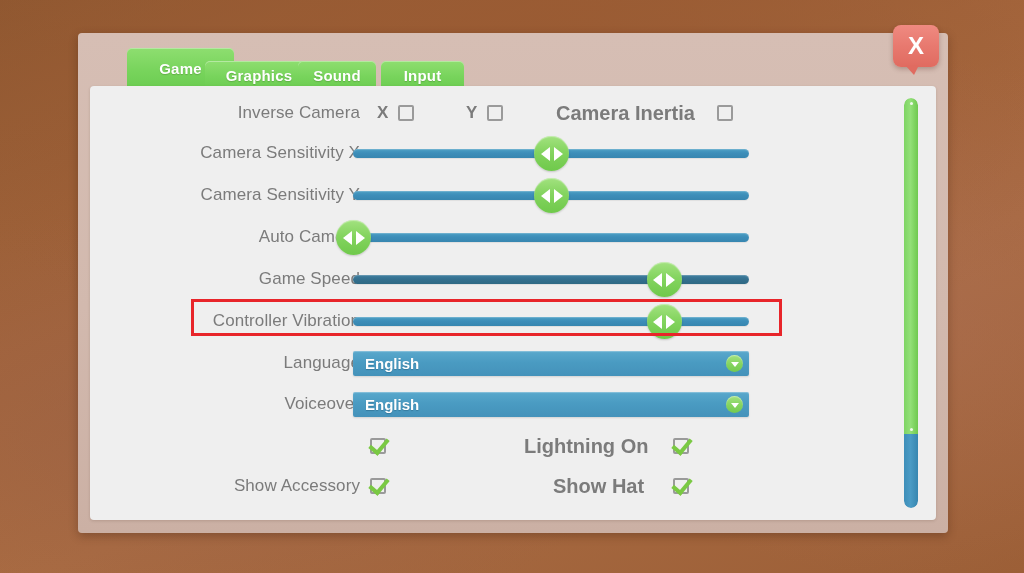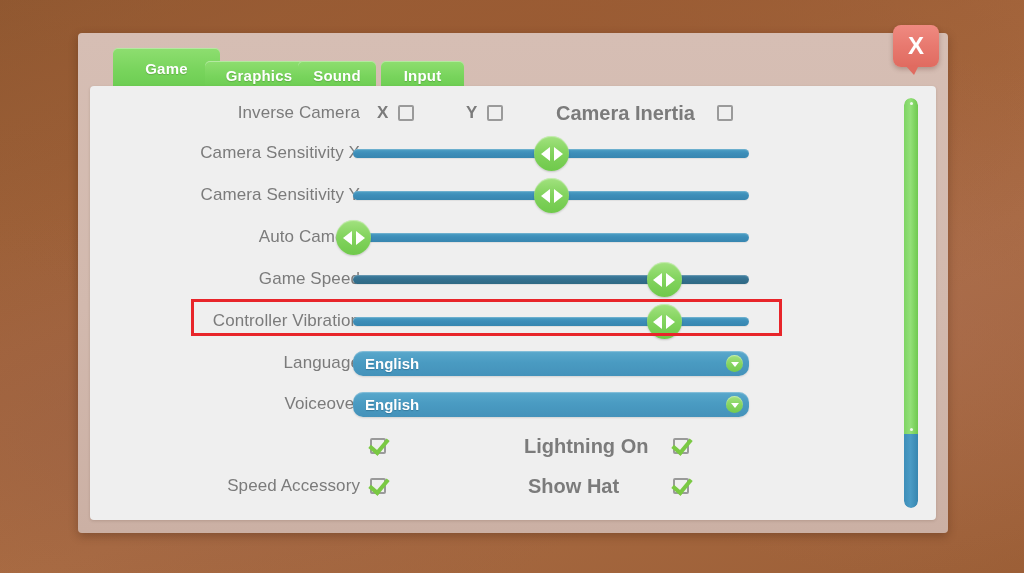--- a/index.html
+++ b/index.html
@@ -67,21 +67,21 @@
     height: 41px;
     padding-top: 13px;
     box-sizing: border-box;
   }
   .tab.inactive {
     top: 28px;
     height: 28px;
     padding-top: 7px;
     box-sizing: border-box;
   }
-  #tab-game     { left: 35px;  width: 107px;  }
+  #tab-game     { left: 49px;  width: 107px;  }
   #tab-graphics { left: 127px; width: 108px;  }
   #tab-sound    { left: 220px; width: 78px;  }
   #tab-input    { left: 303px; width: 83px;  }
 
   
   #close-button {
     position: absolute;
     left: 815px;
     top: -8px;
     width: 46px;
@@ -191,21 +191,21 @@
   }
   .arrow-left  { border-right: 9px solid #ffffff; margin-right: 2px; }
   .arrow-right { border-left:  9px solid #ffffff; margin-left: 2px;  }
 
   
   .dropdown {
     position: absolute;
     left: 263px;
     width: 396px;
     height: 25px;
-    border-radius: 10px;
+    border-radius: 2px;
     background: linear-gradient(180deg, #59a8cc 0%, #4a9bc2 45%, #4492ba 100%);
     box-shadow: inset 0 1px 1px rgba(255,255,255,0.28), 0 1px 2px rgba(0,0,0,0.12);
     cursor: pointer;
     display: flex;
     align-items: center;
   }
   .dropdown-value {
     color: #ffffff;
     font-size: 15px;
     font-weight: bold;
@@ -427,23 +427,23 @@
         </div>
       </div>
 
       <div class="row" style="top:343px;">
         <span class="checkbox checked" style="position:absolute;left:280px;top:9px;"></span>
         <span class="inline-label" style="position:absolute;left:434px;">Lightning On</span>
         <span class="checkbox checked" style="position:absolute;left:583px;top:9px;"></span>
       </div>
 
       <div class="row" style="top:383px;">
-        <div class="row-label">Speed Accessory</div>
+        <div class="row-label">Show Accessory</div>
         <span class="checkbox checked" style="position:absolute;left:280px;top:9px;"></span>
-        <span class="inline-label" style="position:absolute;left:438px;text-align:right;">Show Hat</span>
+        <span class="inline-label" style="position:absolute;left:463px;text-align:right;">Show Hat</span>
         <span class="checkbox checked" style="position:absolute;left:583px;top:9px;"></span>
       </div>
 
       <div id="highlight-box"></div>
 
       <div id="scrollbar">
         <div id="scroll-thumb-top">
           <span class="scroll-dot" style="top:4px;"></span>
           <span class="scroll-dot" style="bottom:3px;"></span>
         </div>

